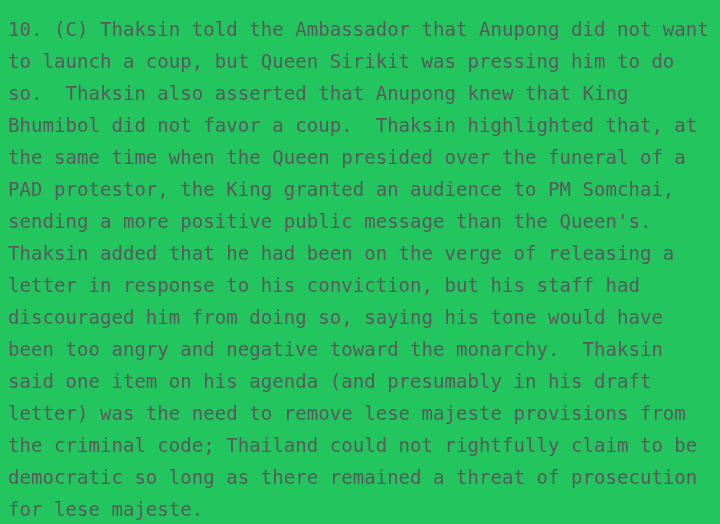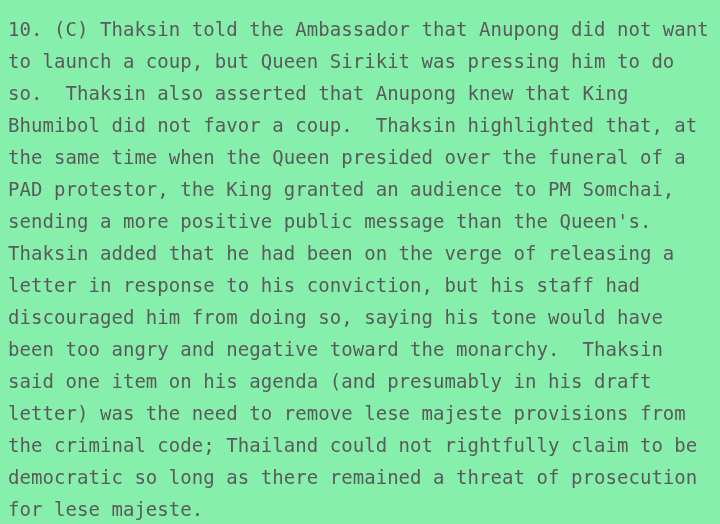--- a/index.html
+++ b/index.html
@@ -8,21 +8,21 @@
   }
   body {
     width: 720px;
     height: 524px;
     background: #ffffff;
     overflow: hidden;
   }
   .doc-page {
     width: 720px;
     height: 524px;
-    background: #86efac;
+    background: #22c55e;
   }
   .cable-text {
     margin: 0;
     padding: 13px 2px 0 8px;
     font-family: "DejaVu Sans Mono", "Liberation Mono", monospace;
     font-size: 19px;
     line-height: 32px;
     letter-spacing: 0.05px;
     color: #5a5a5c;
     white-space: pre;

